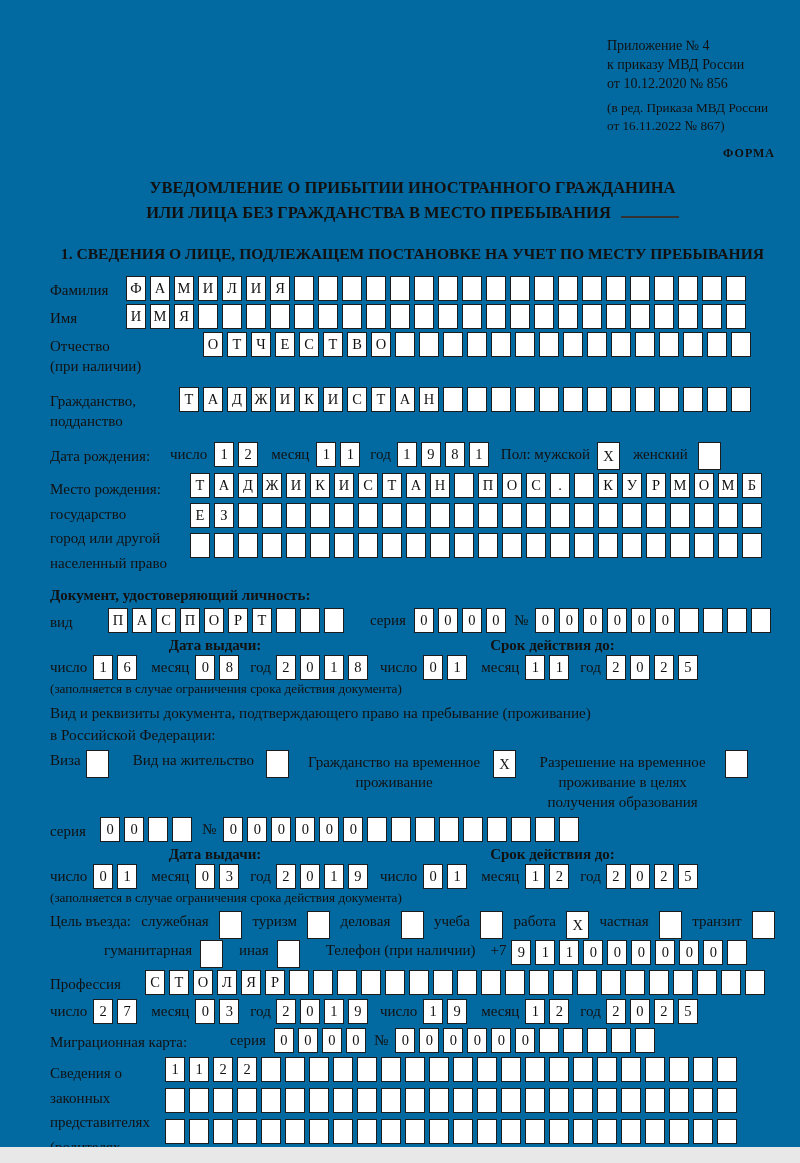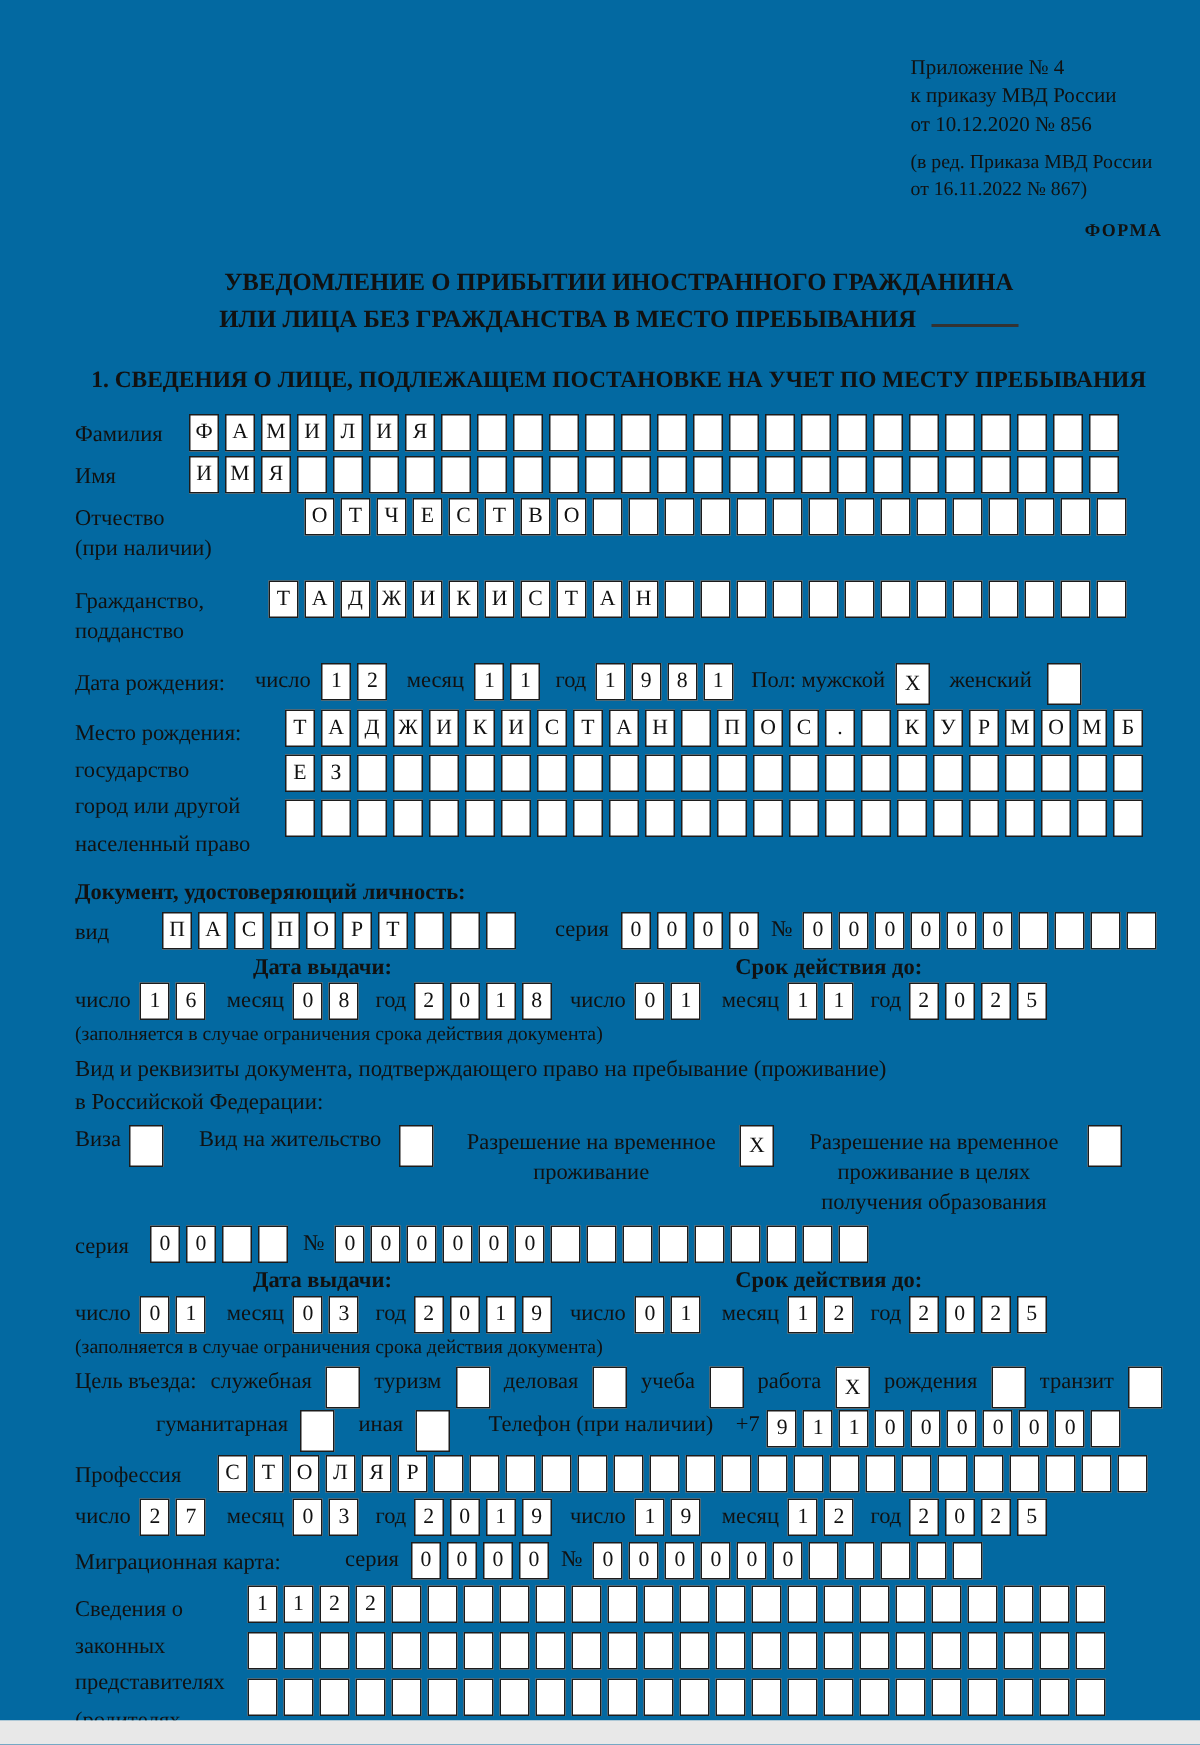--- a/index.html
+++ b/index.html
@@ -399,21 +399,21 @@
 
   <div class="row" style="margin-bottom:5px">
     <span class="inl" style="margin-right:5px;padding-top:2px">Виза</span>
     <span class="cells cbx">
         <span class="cell"></span>
       </span>
     <span class="inl" style="margin:2px 12px 0 24px;padding-top:0">Вид на жительство</span>
     <span class="cells cbx">
         <span class="cell"></span>
       </span>
-    <span class="wraplbl" style="width:178px;margin:0 10px 0 16px;padding-top:2px">Разрешение на временное проживание</span>
+    <span class="wraplbl" style="width:178px;margin:0 10px 0 16px;padding-top:2px">Гражданство на временное проживание</span>
     <span class="cells cbx">
         <span class="cell">X</span>
       </span>
     <span class="wraplbl" style="width:185px;margin:0 10px 0 14px;padding-top:2px">Разрешение на временное проживание в целях получения образования</span>
     <span class="cells cbx">
         <span class="cell"></span>
       </span>
   </div>
 
   <div class="row" style="margin-bottom:4px">
@@ -505,21 +505,21 @@
         <span class="cell"></span>
       </span>
     <span class="inl" style="padding-top:2px">учеба</span>
     <span class="cells cbx">
         <span class="cell"></span>
       </span>
     <span class="inl" style="padding-top:2px">работа</span>
     <span class="cells cbx">
         <span class="cell">X</span>
       </span>
-    <span class="inl" style="padding-top:2px">рождения</span>
+    <span class="inl" style="padding-top:2px">частная</span>
     <span class="cells cbx">
         <span class="cell"></span>
       </span>
     <span class="inl" style="padding-top:2px">транзит</span>
     <span class="cells cbx">
         <span class="cell"></span>
       </span>
   </div>
 
   <div class="row" style="margin-bottom:2px">

